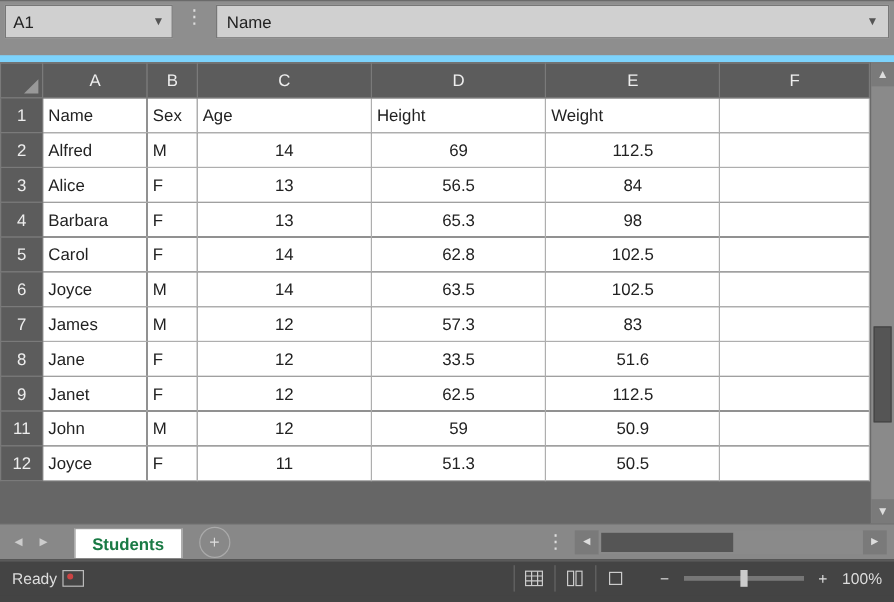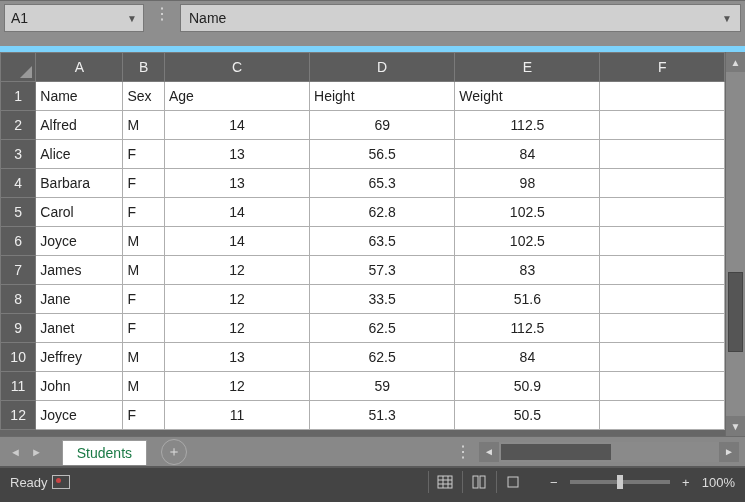--- a/index.html
+++ b/index.html
@@ -176,21 +176,21 @@
     color: #ccc;
     font-size: 11px;
   }
   .tab-nav span { cursor: default; }
   .sheet-tab {
     background: #fff;
     border: 1px solid #999;
     border-bottom: none;
     padding: 4px 14px;
     color: #1a7a45;
-    font-weight: normal;
+    font-weight: bold;
     margin-left: 10px;
     position: relative;
     top: 1px;
   }
   .add-sheet {
     width: 26px;
     height: 26px;
     margin-left: 14px;
     border: 1px solid #aaa;
     border-radius: 50%;
@@ -419,29 +419,20 @@
           <tr>
             <th>9</th>
             <td class="txt-left">Janet</td>
             <td class="txt-left">F</td>
             <td class="txt-right">12</td>
             <td class="txt-right">62.5</td>
             <td class="txt-right">112.5</td>
             <td></td>
           </tr>
           <tr>
-            <th>10</th>
-            <td class="txt-left">Jeffrey</td>
-            <td class="txt-left">M</td>
-            <td class="txt-right">13</td>
-            <td class="txt-right">62.5</td>
-            <td class="txt-right">84</td>
-            <td></td>
-          </tr>
-          <tr>
             <th>11</th>
             <td class="txt-left">John</td>
             <td class="txt-left">M</td>
             <td class="txt-right">12</td>
             <td class="txt-right">59</td>
             <td class="txt-right">50.9</td>
             <td></td>
           </tr>
           <tr>
             <th>12</th>

